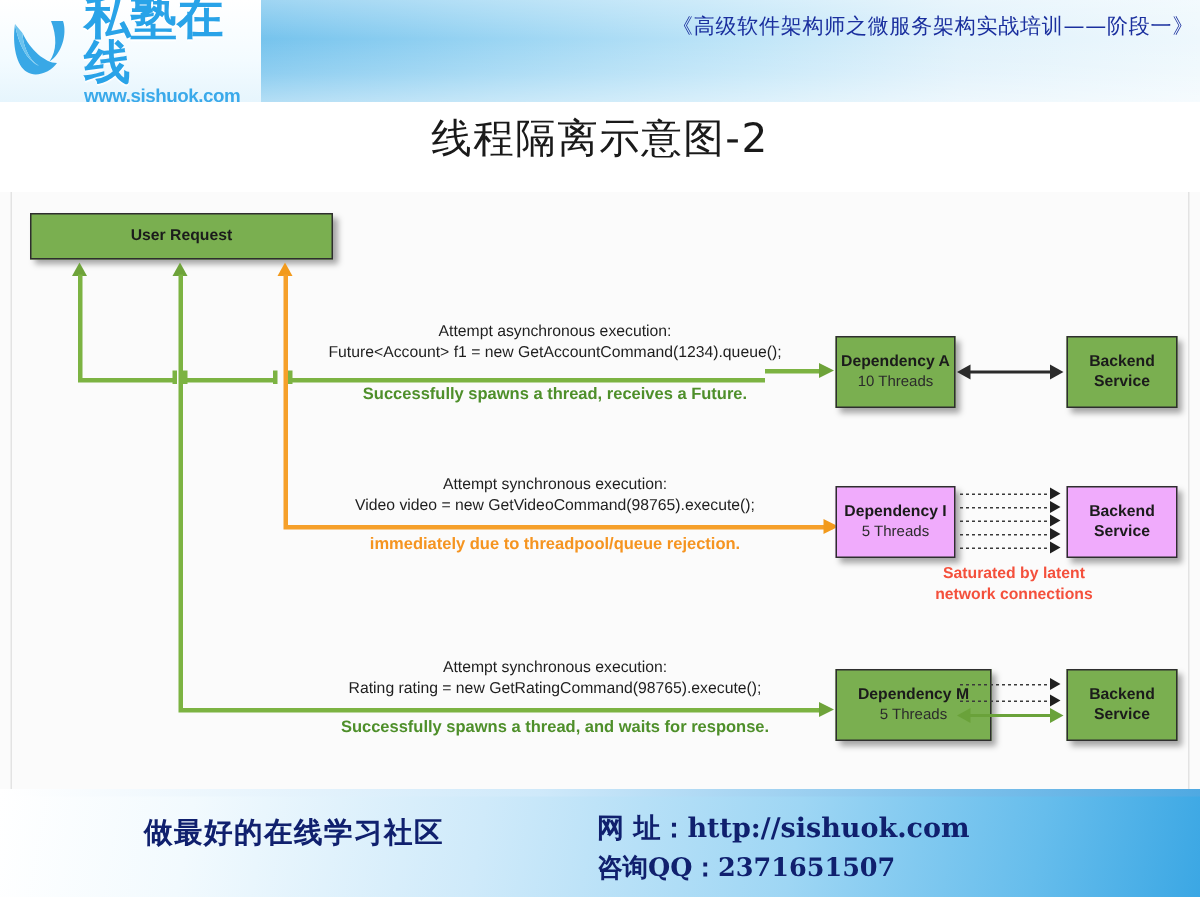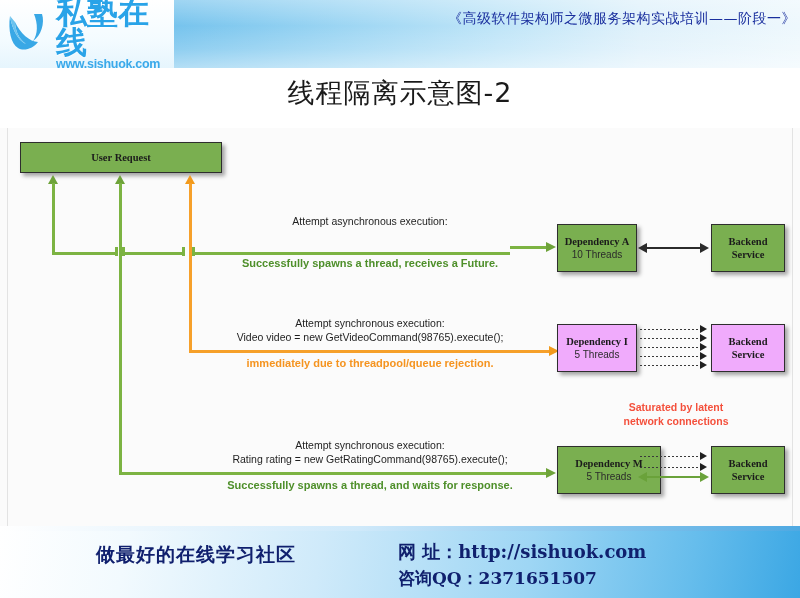--- a/index.html
+++ b/index.html
@@ -78,21 +78,21 @@
   
   .box{
     position:absolute;
     border:1.5px solid #2e2e2e;
     box-shadow:3px 3px 4px rgba(0,0,0,.35);
     display:flex;flex-direction:column;align-items:center;justify-content:center;
     box-sizing:border-box;
   }
   .box.green{background:#7aaf50;}
   .box.red{background:#f0abfc;}
-  .box-t1{font-size:10.5px;font-weight:bold;color:#1b1b1b;line-height:13px;font-family:Liberation Serif, serif;}
+  .box-t1{font-size:10.5px;font-weight:bold;color:#1b1b1b;line-height:13px;}
   .box-t2{font-size:10px;color:#2b2b2b;line-height:13px;}
   .backend .box-t1{font-weight:bold;}
 
   
   .vline{position:absolute;width:2.5px;}
   .hline{position:absolute;height:2.5px;}
   .g{background:#7cb342;}
   .o{background:#f6a02a;}
   .seg-tick{position:absolute;width:2.5px;height:9px;}
 
@@ -232,20 +232,21 @@
   <div class="arr-right g" style="left:546px;top:114px;"></div>
 
   <div class="hline o" style="left:189px;top:222px;width:366px;"></div>
   <div class="arr-right o" style="left:549px;top:218px;"></div>
 
   <div class="hline g" style="left:119px;top:344px;width:429px;"></div>
   <div class="arr-right g" style="left:546px;top:340px;"></div>
 
   <div class="rowlabel" style="left:196px;top:86px;width:348px;">
     <div class="lbl-line">Attempt asynchronous execution:</div>
+    <div class="lbl-line">Future&lt;Account&gt; f1 = new GetAccountCommand(1234).queue();</div>
   </div>
   <div class="rowlabel" style="left:196px;top:128px;width:348px;">
     <div class="lbl-result res-green">Successfully spawns a thread, receives a Future.</div>
   </div>
 
   <div class="box green" style="left:557px;top:96px;width:80px;height:48px;">
     <div class="box-t1">Dependency A</div>
     <div class="box-t2">10 Threads</div>
   </div>
   <div class="box green backend" style="left:711px;top:96px;width:74px;height:48px;">
@@ -278,21 +279,21 @@
   <div class="dotarrow" style="left:700px;top:197px;"></div>
   <div class="dotline" style="left:640px;top:210px;width:62px;"></div>
   <div class="dotarrow" style="left:700px;top:206px;"></div>
   <div class="dotline" style="left:640px;top:219px;width:62px;"></div>
   <div class="dotarrow" style="left:700px;top:215px;"></div>
   <div class="dotline" style="left:640px;top:228px;width:62px;"></div>
   <div class="dotarrow" style="left:700px;top:224px;"></div>
   <div class="dotline" style="left:640px;top:237px;width:62px;"></div>
   <div class="dotarrow" style="left:700px;top:233px;"></div>
 
-  <div class="sat-note" style="left:586px;top:272px;width:180px;">
+  <div class="sat-note" style="left:586px;top:247px;width:180px;">
     <div>Saturated by latent</div>
     <div>network connections</div>
   </div>
 
   <div class="rowlabel" style="left:196px;top:310px;width:348px;">
     <div class="lbl-line">Attempt synchronous execution:</div>
     <div class="lbl-line">Rating rating = new GetRatingCommand(98765).execute();</div>
   </div>
   <div class="rowlabel" style="left:196px;top:350px;width:348px;">
     <div class="lbl-result res-green">Successfully spawns a thread, and waits for response.</div>

